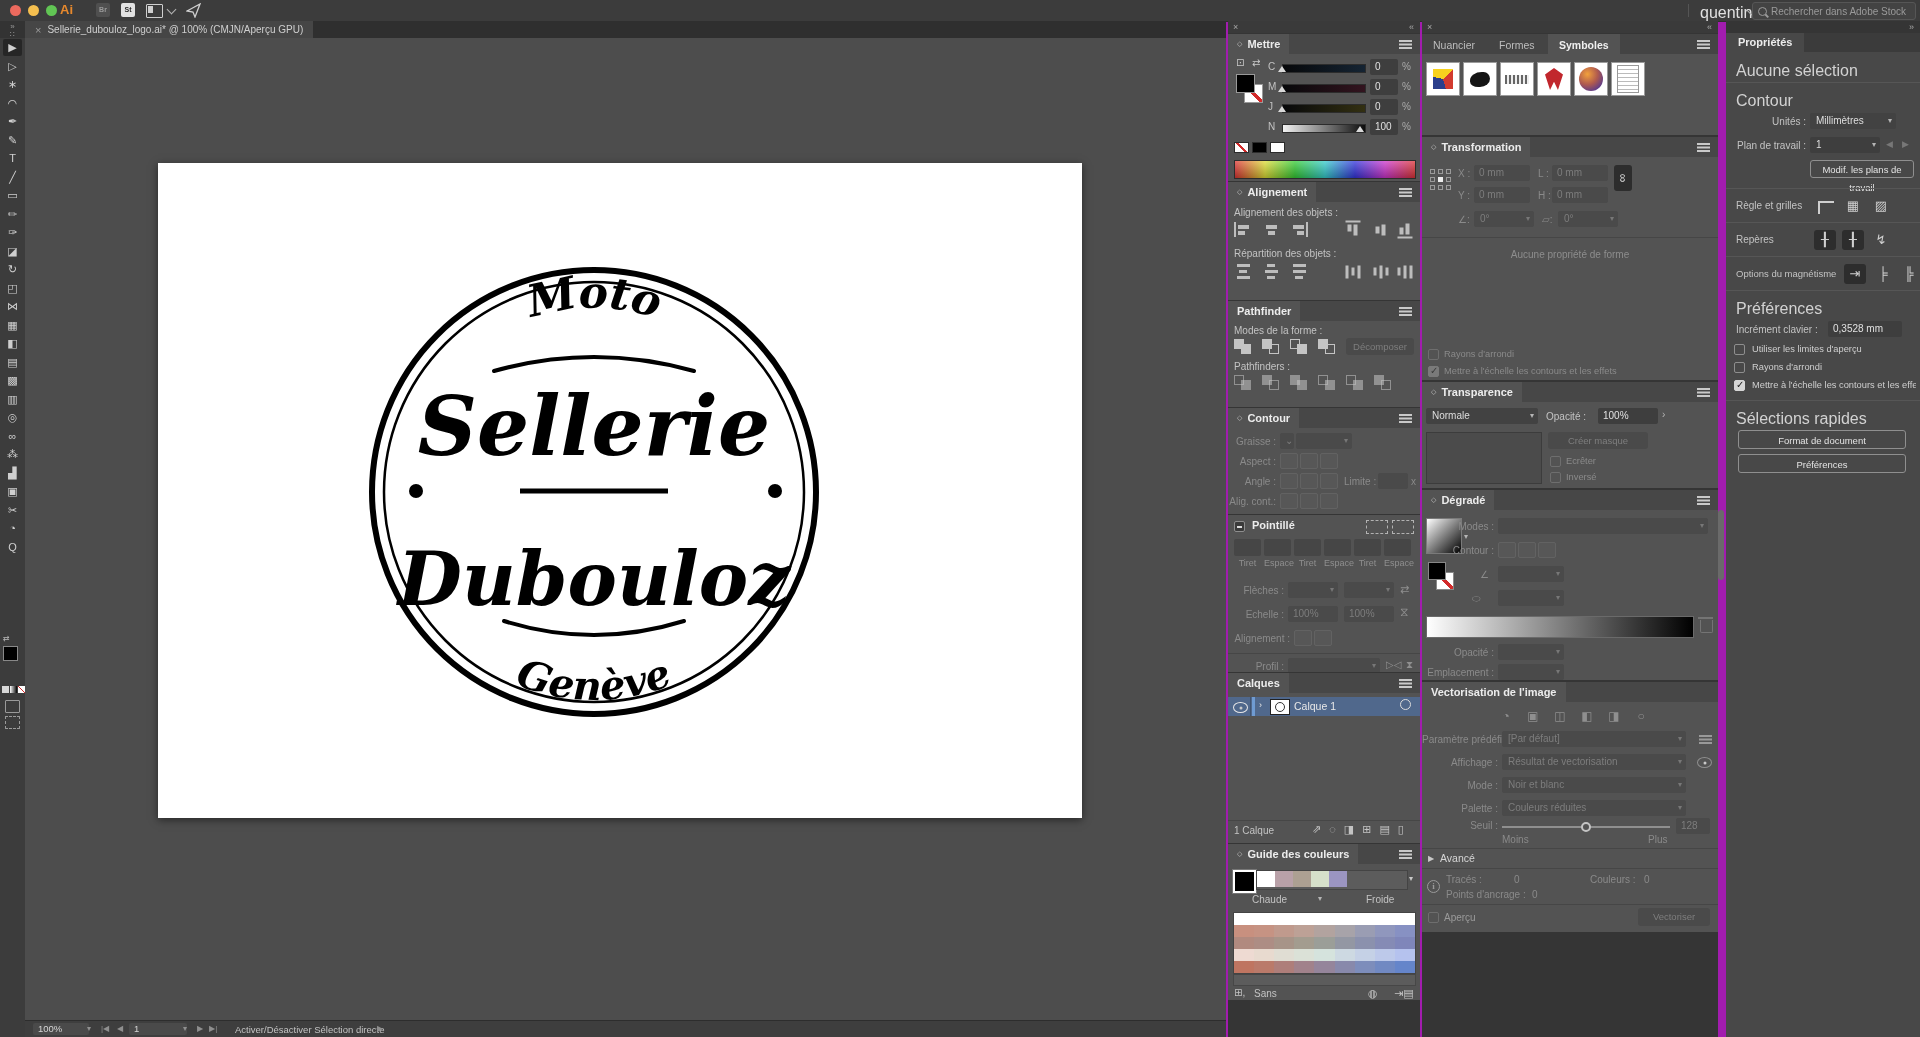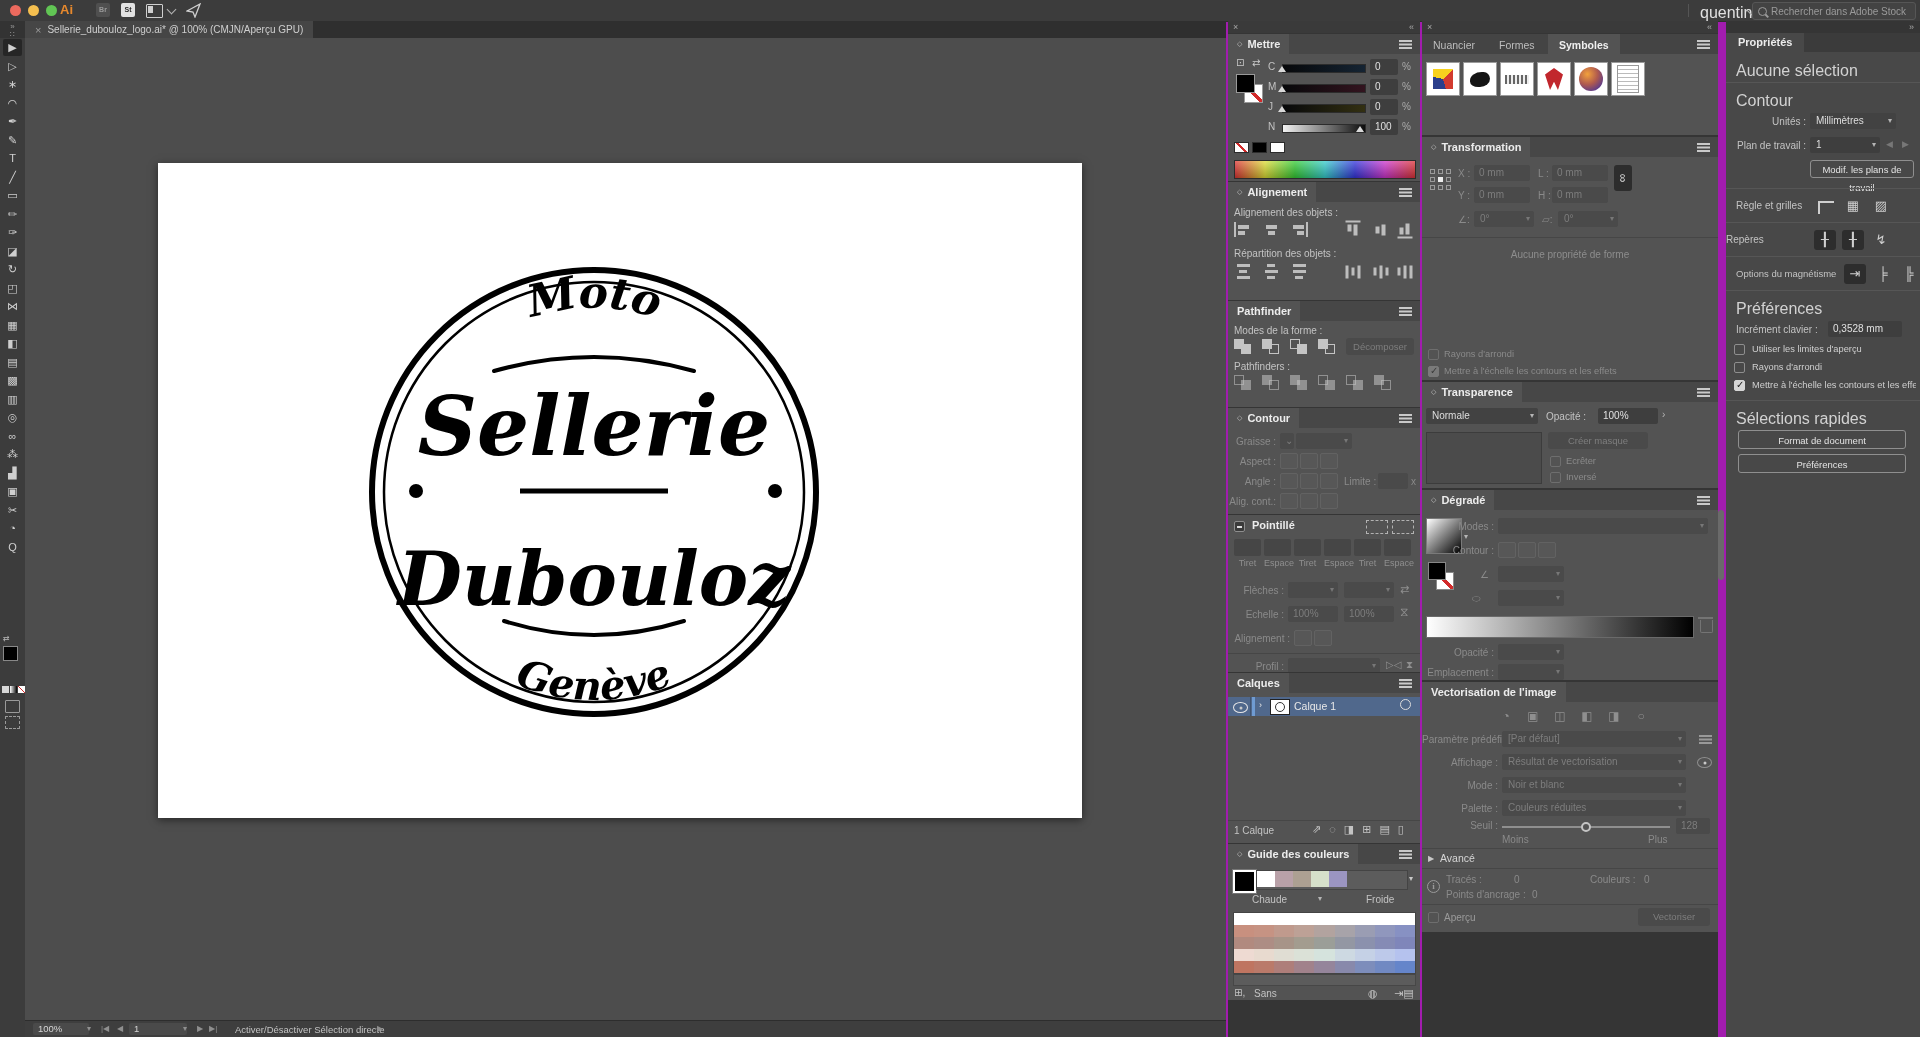--- a/index.html
+++ b/index.html
@@ -773,21 +773,21 @@
       <span class="abs" style="left:176px;top:87px;color:#777;font-size:9px">▶</span>
       <div class="btn" style="left:84px;top:108px;width:104px;height:18px;line-height:18px">Modif. les plans de travail</div>
       <div class="divid" style="top:136px;background:#565656"></div>
       <span class="lbl" style="left:10px;top:148px">Règle et grilles</span>
       <span class="pic" style="left:88px;top:144px">
           <i class="corner" style="left:4px;top:5px"></i>
         </span>
       <span class="pic" style="left:116px;top:144px">▦</span>
       <span class="pic" style="left:144px;top:144px">▨</span>
       <div class="divid" style="top:170px;background:#565656"></div>
-      <span class="lbl" style="left:0;top:182px">Repères</span>
+      <span class="lbl" style="left:10px;top:182px">Repères</span>
       <span class="pic pressed" style="left:88px;top:178px">╂</span>
       <span class="pic pressed" style="left:116px;top:178px">╂</span>
       <span class="pic" style="left:144px;top:178px">↯</span>
       <div class="divid" style="top:204px;background:#565656"></div>
       <span class="lbl nw" style="left:10px;top:216px;font-size:9.5px">Options du magnétisme</span>
       <span class="pic pressed" style="left:118px;top:212px">⇥</span>
       <span class="pic" style="left:146px;top:212px">╞</span>
       <span class="pic" style="left:172px;top:212px">╠</span>
       <div class="divid" style="top:238px;background:#565656"></div>
       <span class="abs nw sechead" style="left:10px;top:248px">Préférences</span>

